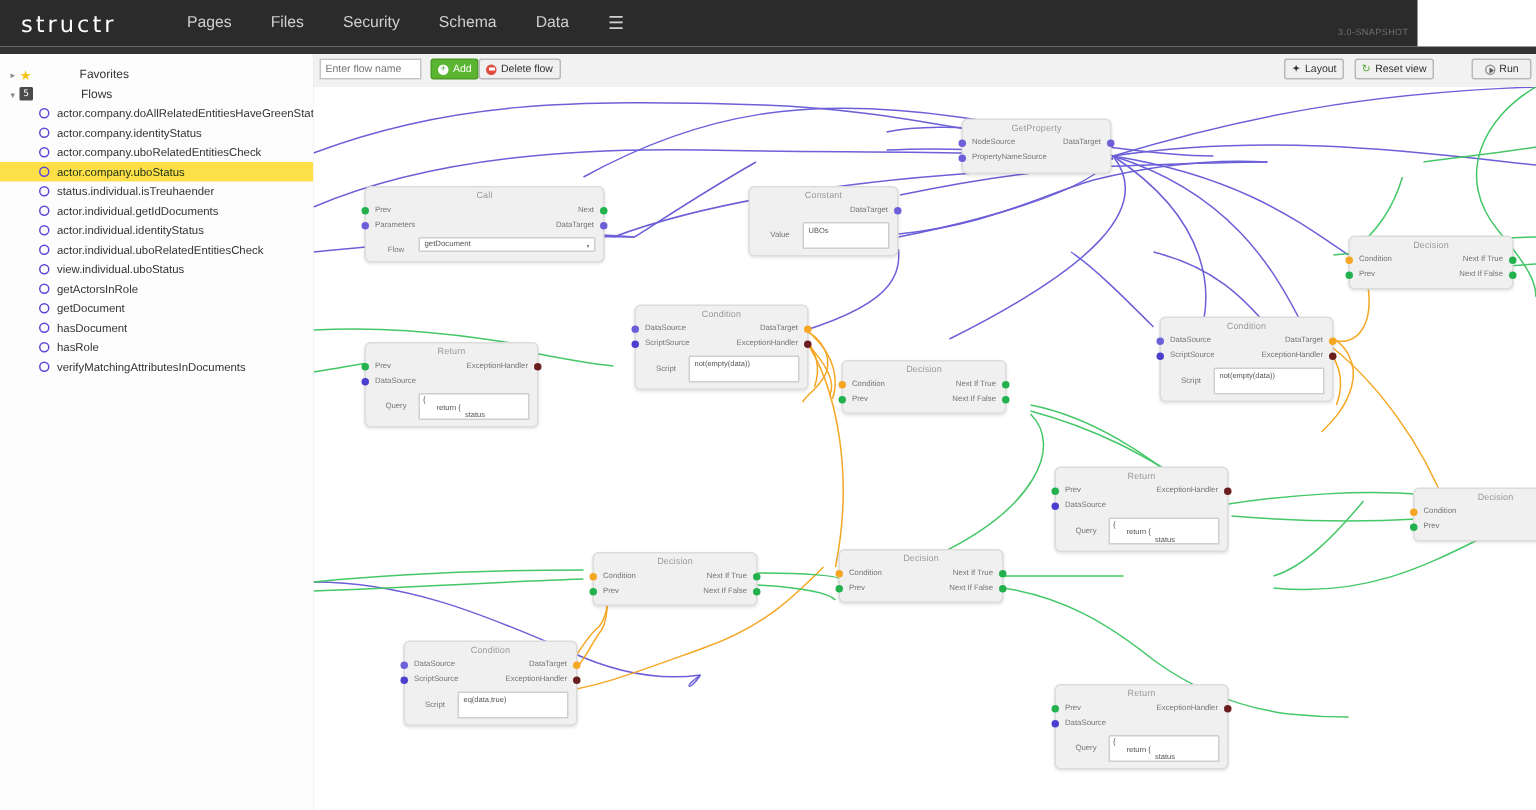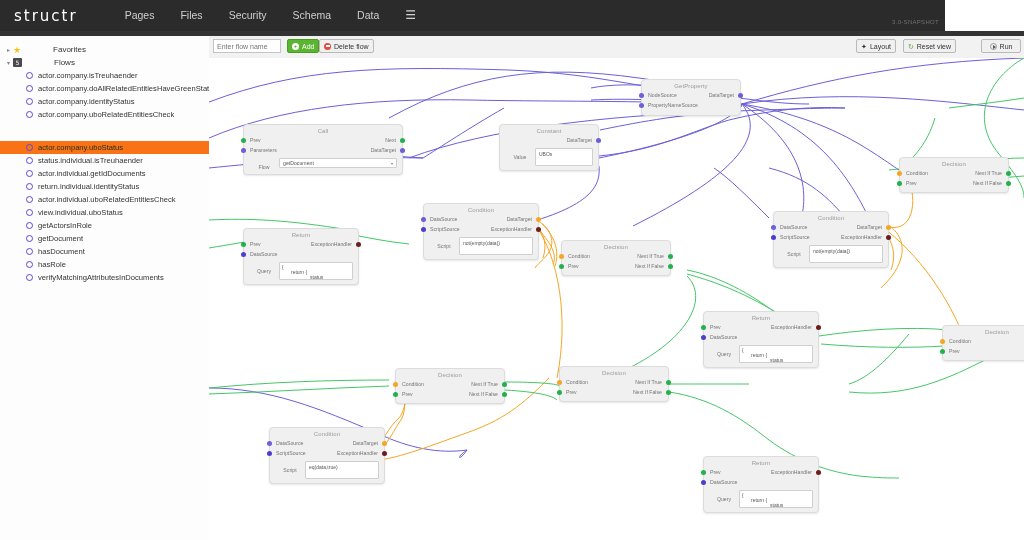--- a/index.html
+++ b/index.html
@@ -42,21 +42,21 @@
   .sidebar{
     position:absolute;top:36px;left:0;width:209px;height:504px;
     background:#fdfdfd;border-right:1px solid #cfcfcf;
     overflow:hidden;
   }
   .tree{padding-top:7px;font-size:8px;color:#333;}
   .tree-row{
     display:flex;align-items:center;height:13px;padding-left:4px;cursor:pointer;
     white-space:nowrap;
   }
-  .tree-row.selected{background:#f97316;color:#20331a;margin-top:20px;}
+  .tree-row.selected{background:#fde047;color:#20331a;}
   .arrow{
     width:9px;font-size:6px;color:#888;text-align:center;flex:0 0 9px;
   }
   .star{color:#f5c518;font-size:9px;margin-right:4px;}
   .flows-badge{
     display:inline-block;width:9px;height:9px;background:#4a4a4a;color:#fff;
     font-size:6px;line-height:9px;text-align:center;margin-right:4px;border-radius:1px;
     font-family:"DejaVu Sans", sans-serif;
   }
   .circle-icon{
@@ -189,24 +189,20 @@
       </div>
 
       <div class="tree-row">
         <span class="arrow">▾</span>
         <span class="flows-badge">5</span>
         <span class="tree-label-bold">Flows</span>
       </div>
 
       <div class="tree-row leaf">
         <span class="circle-icon"></span>
-        <span class="tree-label">actor.company.isTreuhaender</span>
-      </div>
-      <div class="tree-row leaf">
-        <span class="circle-icon"></span>
         <span class="tree-label">actor.company.doAllRelatedEntitiesHaveGreenStatus</span>
       </div>
       <div class="tree-row leaf">
         <span class="circle-icon"></span>
         <span class="tree-label">actor.company.identityStatus</span>
       </div>
       <div class="tree-row leaf">
         <span class="circle-icon"></span>
         <span class="tree-label">actor.company.uboRelatedEntitiesCheck</span>
       </div>
@@ -217,21 +213,21 @@
       <div class="tree-row leaf">
         <span class="circle-icon"></span>
         <span class="tree-label">status.individual.isTreuhaender</span>
       </div>
       <div class="tree-row leaf">
         <span class="circle-icon"></span>
         <span class="tree-label">actor.individual.getIdDocuments</span>
       </div>
       <div class="tree-row leaf">
         <span class="circle-icon"></span>
-        <span class="tree-label">return.individual.identityStatus</span>
+        <span class="tree-label">actor.individual.identityStatus</span>
       </div>
       <div class="tree-row leaf">
         <span class="circle-icon"></span>
         <span class="tree-label">actor.individual.uboRelatedEntitiesCheck</span>
       </div>
       <div class="tree-row leaf">
         <span class="circle-icon"></span>
         <span class="tree-label">view.individual.uboStatus</span>
       </div>
       <div class="tree-row leaf">

